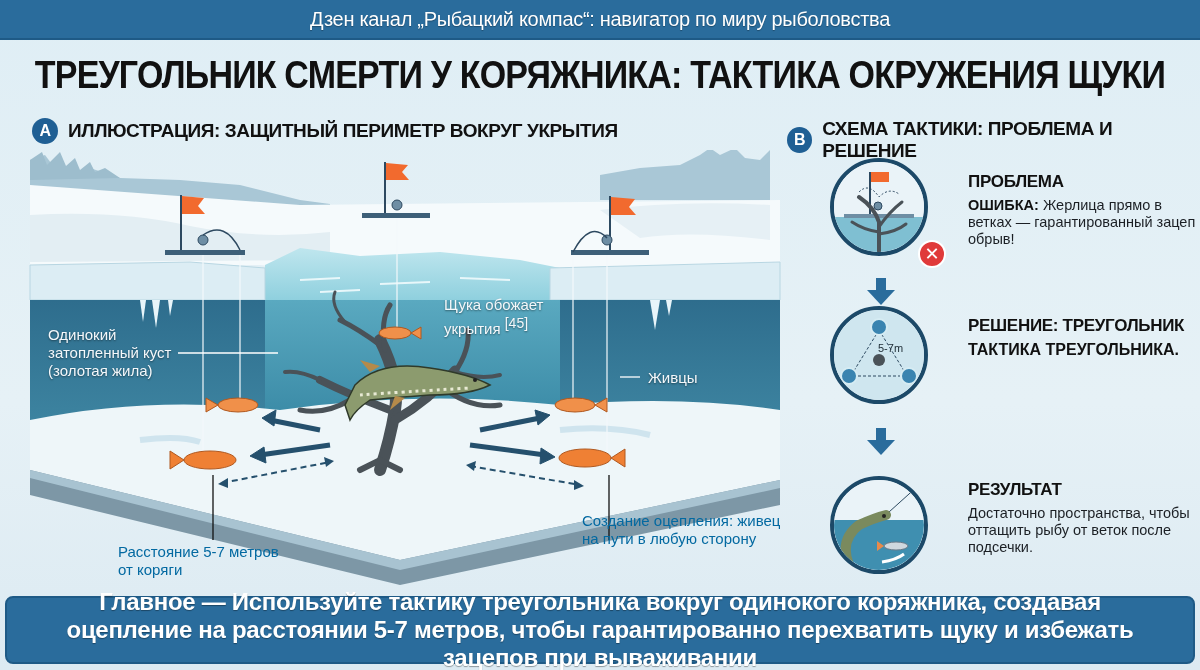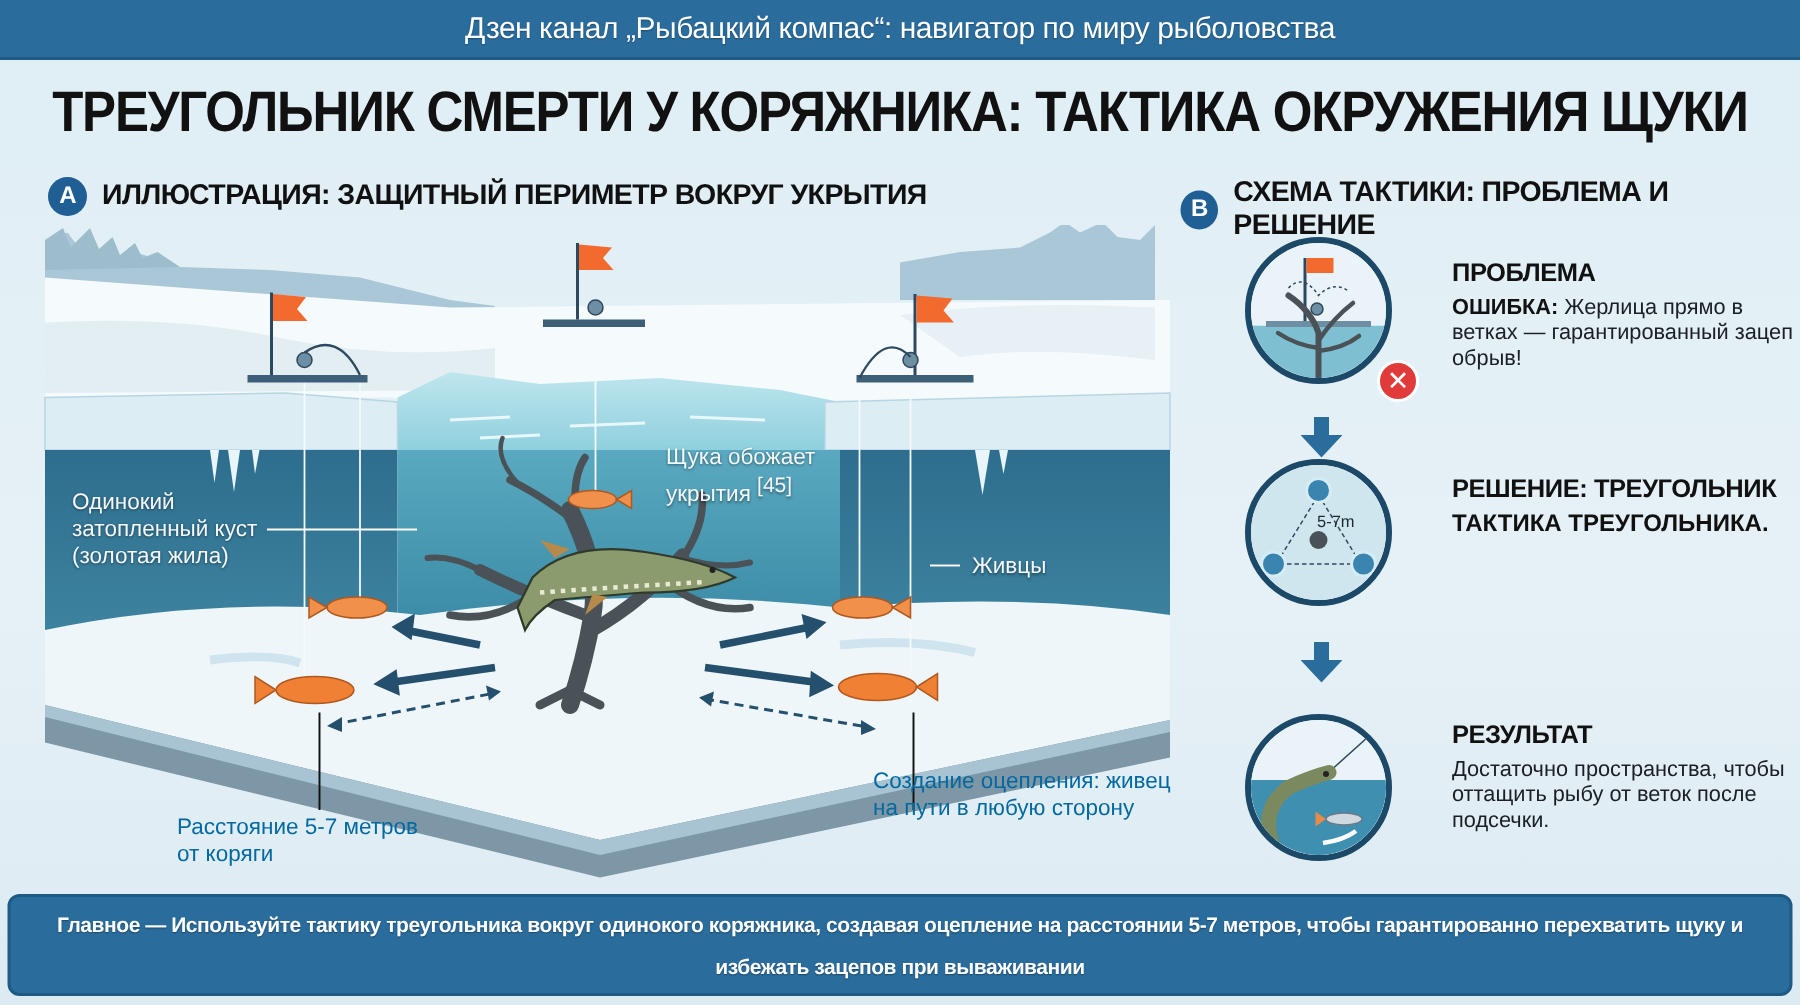--- a/index.html
+++ b/index.html
@@ -54,21 +54,21 @@
   }
   .step-text { position: absolute; left: 138px; width: 240px; }
   .step-title { font-weight: bold; font-size: 17px; color: #111; margin-bottom: 5px; letter-spacing: -0.3px; }
   .step-body { font-size: 14.5px; color: #1b1f24; line-height: 17px; }
   .step-body b { font-weight: bold; color: #111; }
 
   .footer {
     position: absolute; left: 5px; top: 596px; width: 1190px; height: 68px;
     background: #2a6c9c; border-radius: 8px;
     border: 2px solid #1e5a86;
-    color: #fff; font-weight: bold; font-size: 14px; line-height: 28px;
+    color: #fff; font-weight: bold; font-size: 24px; line-height: 28px;
     text-align: center; display: flex; align-items: center; justify-content: center;
     padding: 0 30px; letter-spacing: -0.3px;
     text-shadow: 0 1px 1px rgba(0,0,0,0.35);
   }
 </style>
 </head>
 <body>
 
 <div class="topbar">
   <span>Дзен канал „Рыбацкий компас“: навигатор по миру рыболовства</span>

